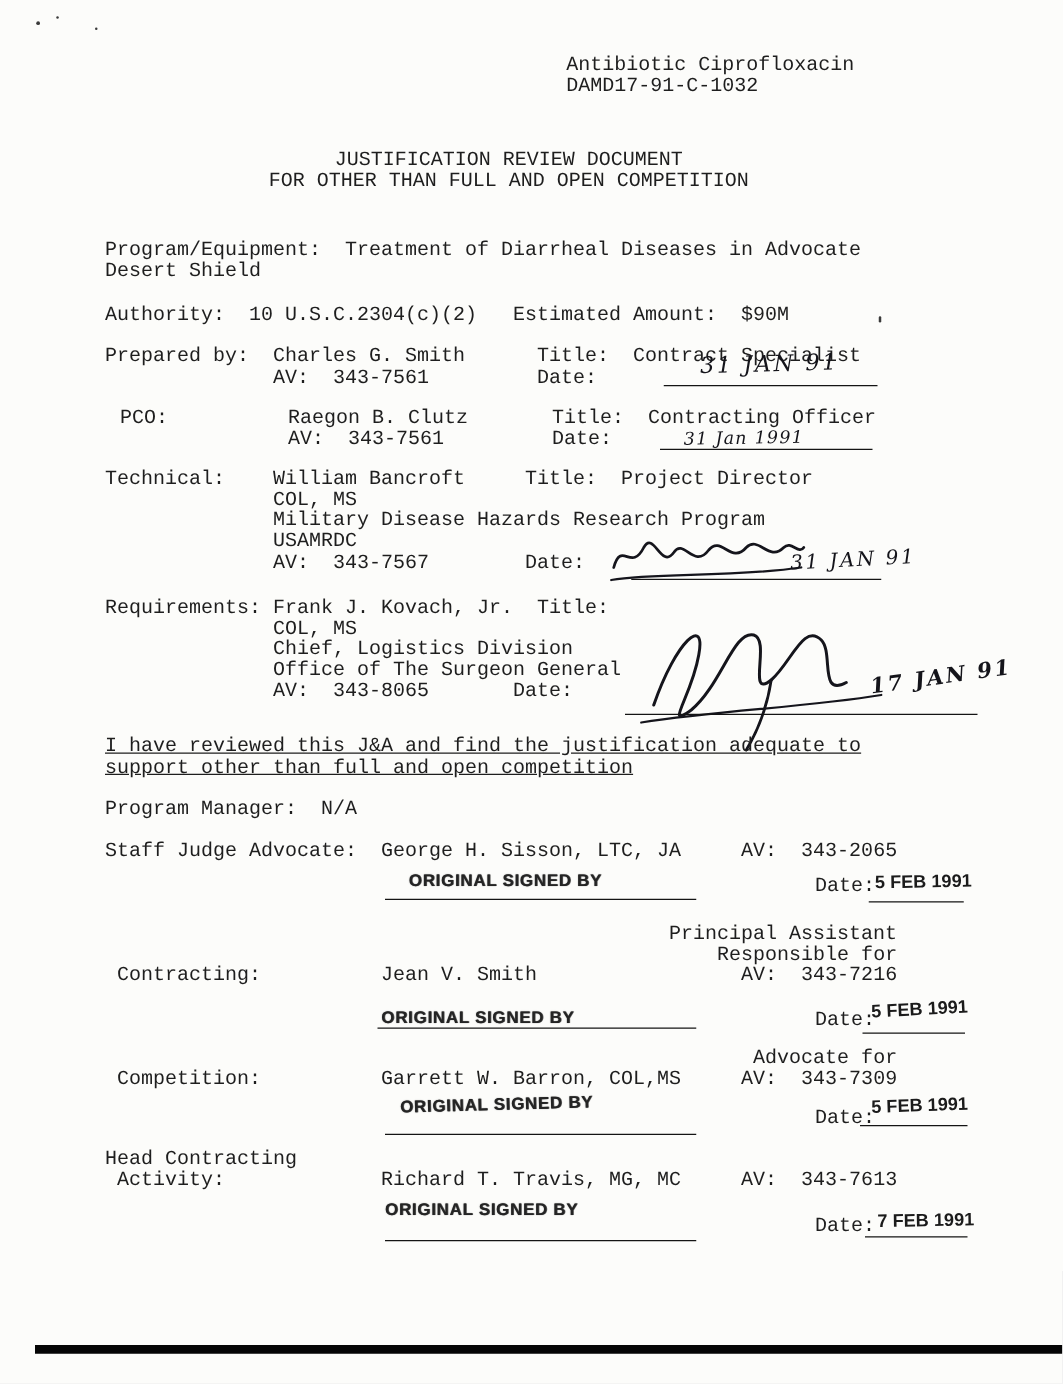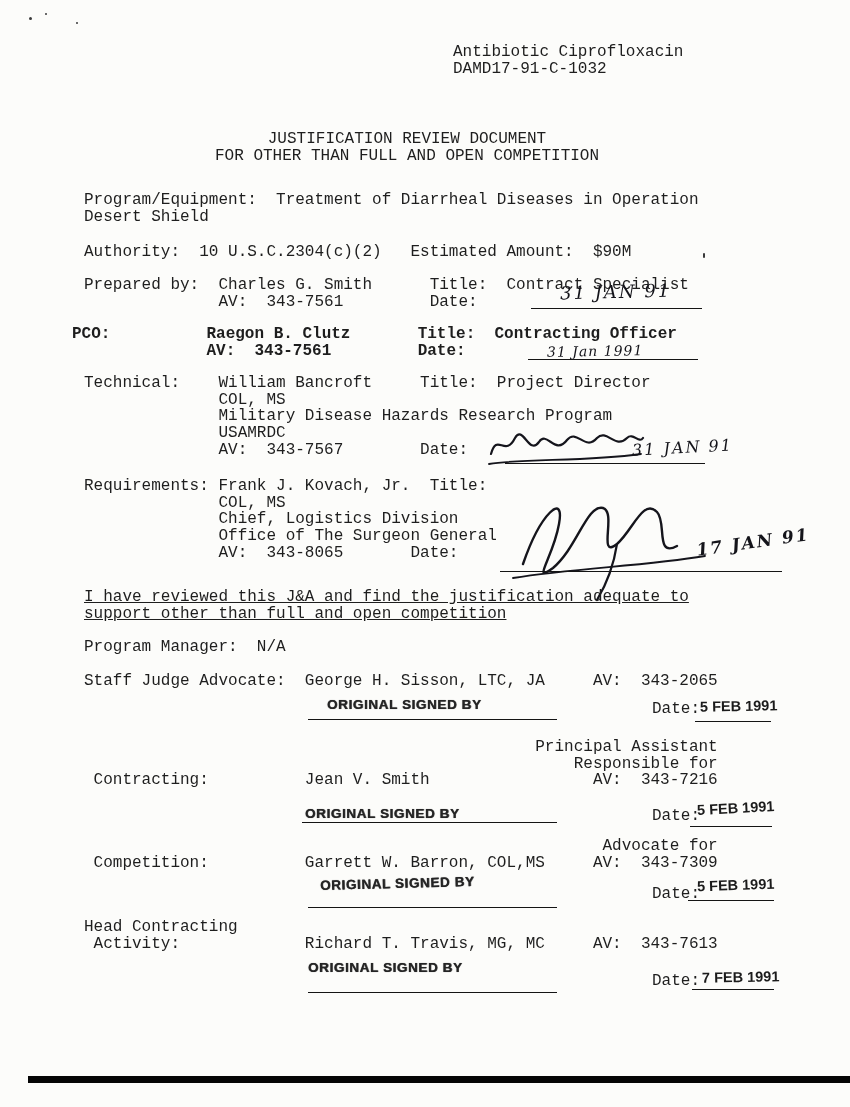--- a/index.html
+++ b/index.html
@@ -67,34 +67,34 @@
 <div class="page">
 
   <div class="speck" style="left:29px;top:17px;width:3px;height:3px;"></div>
   <div class="speck" style="left:45px;top:13px;width:2px;height:2px;"></div>
   <div class="speck" style="left:76px;top:22px;width:2px;height:2px;"></div>
   <div class="speck" style="left:703px;top:253px;width:2px;height:5px;border-radius:1px;"></div>
 
   <div class="t" style="left:453px;top:44px;">Antibiotic Ciprofloxacin
 DAMD17-91-C-1032</div>
 
-  <div class="t center" style="left:214px;top:131px;width:386px;text-align:center;">JUSTIFICATION REVIEW DOCUMENT
+  <div class="t center" style="left:214px;top:120px;width:386px;text-align:center;">JUSTIFICATION REVIEW DOCUMENT
 FOR OTHER THAN FULL AND OPEN COMPETITION</div>
 
-  <div class="t" style="left:84px;top:192px;">Program/Equipment:  Treatment of Diarrheal Diseases in Operation
+  <div class="t" style="left:84px;top:192px;">Program/Equipment:  Treatment of Diarrheal Diseases in Advocate
 Desert Shield</div>
 
   <div class="t" style="left:84px;top:244px;">Authority:  10 U.S.C.2304(c)(2)   Estimated Amount:  $90M</div>
 
   <div class="t" style="left:84px;top:277px;">Prepared by:  Charles G. Smith      Title:  Contract Specialist
               AV:  343-7561         Date:</div>
   <div class="hand" style="left:560px;top:281px;font-size:18px;transform:rotate(-1.5deg);letter-spacing:2px;">31 JAN 91</div>
   <div class="rule" style="left:531px;top:308px;width:171px;"></div>
 
-  <div class="t" style="left:72px;top:326px;font-weight:bold;">PCO:          Raegon B. Clutz       Title:  Contracting Officer
+  <div class="t" style="left:96px;top:326px;">PCO:          Raegon B. Clutz       Title:  Contracting Officer
               AV:  343-7561         Date:</div>
   <div class="hand" style="left:547px;top:343px;font-size:14px;transform:rotate(-1deg);letter-spacing:1px;">31 Jan 1991</div>
   <div class="rule" style="left:528px;top:359px;width:170px;"></div>
 
   <div class="t" style="left:84px;top:375px;">Technical:    William Bancroft     Title:  Project Director
               COL, MS
               Military Disease Hazards Research Program
               USAMRDC
               AV:  343-7567        Date:</div>
   <svg class="sig" style="left:485px;top:424px;" width="160" height="48" viewBox="0 0 160 48">

